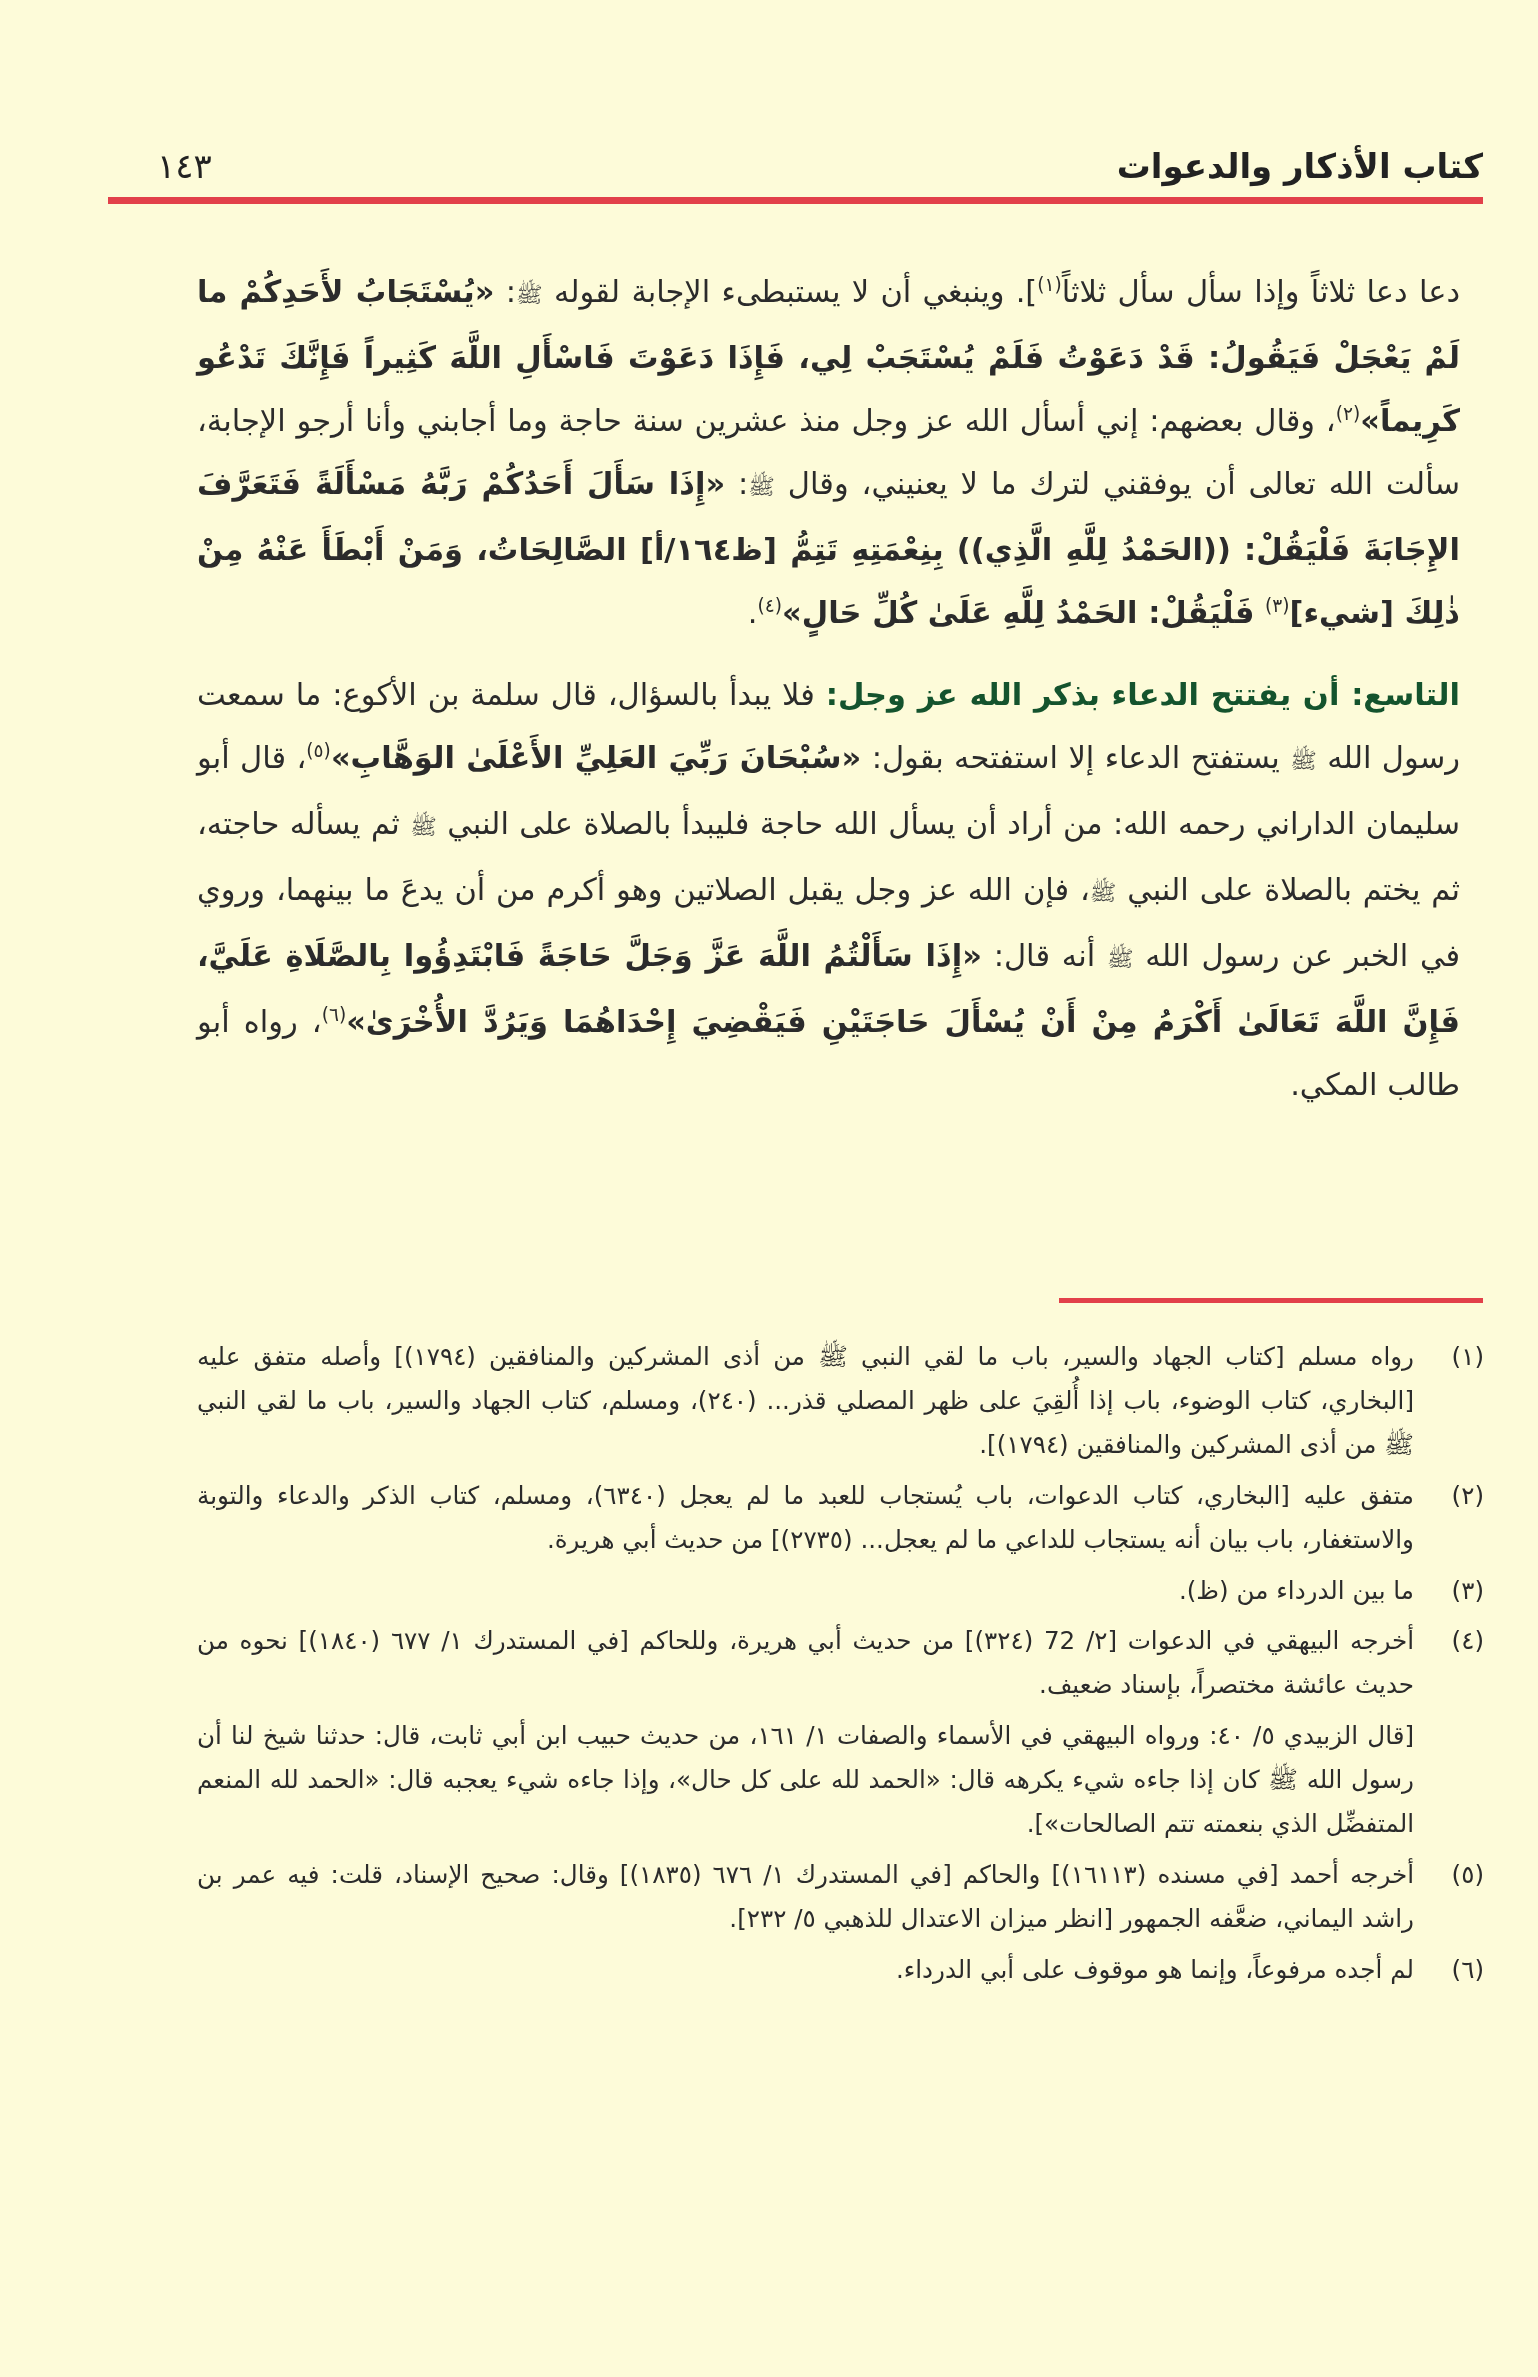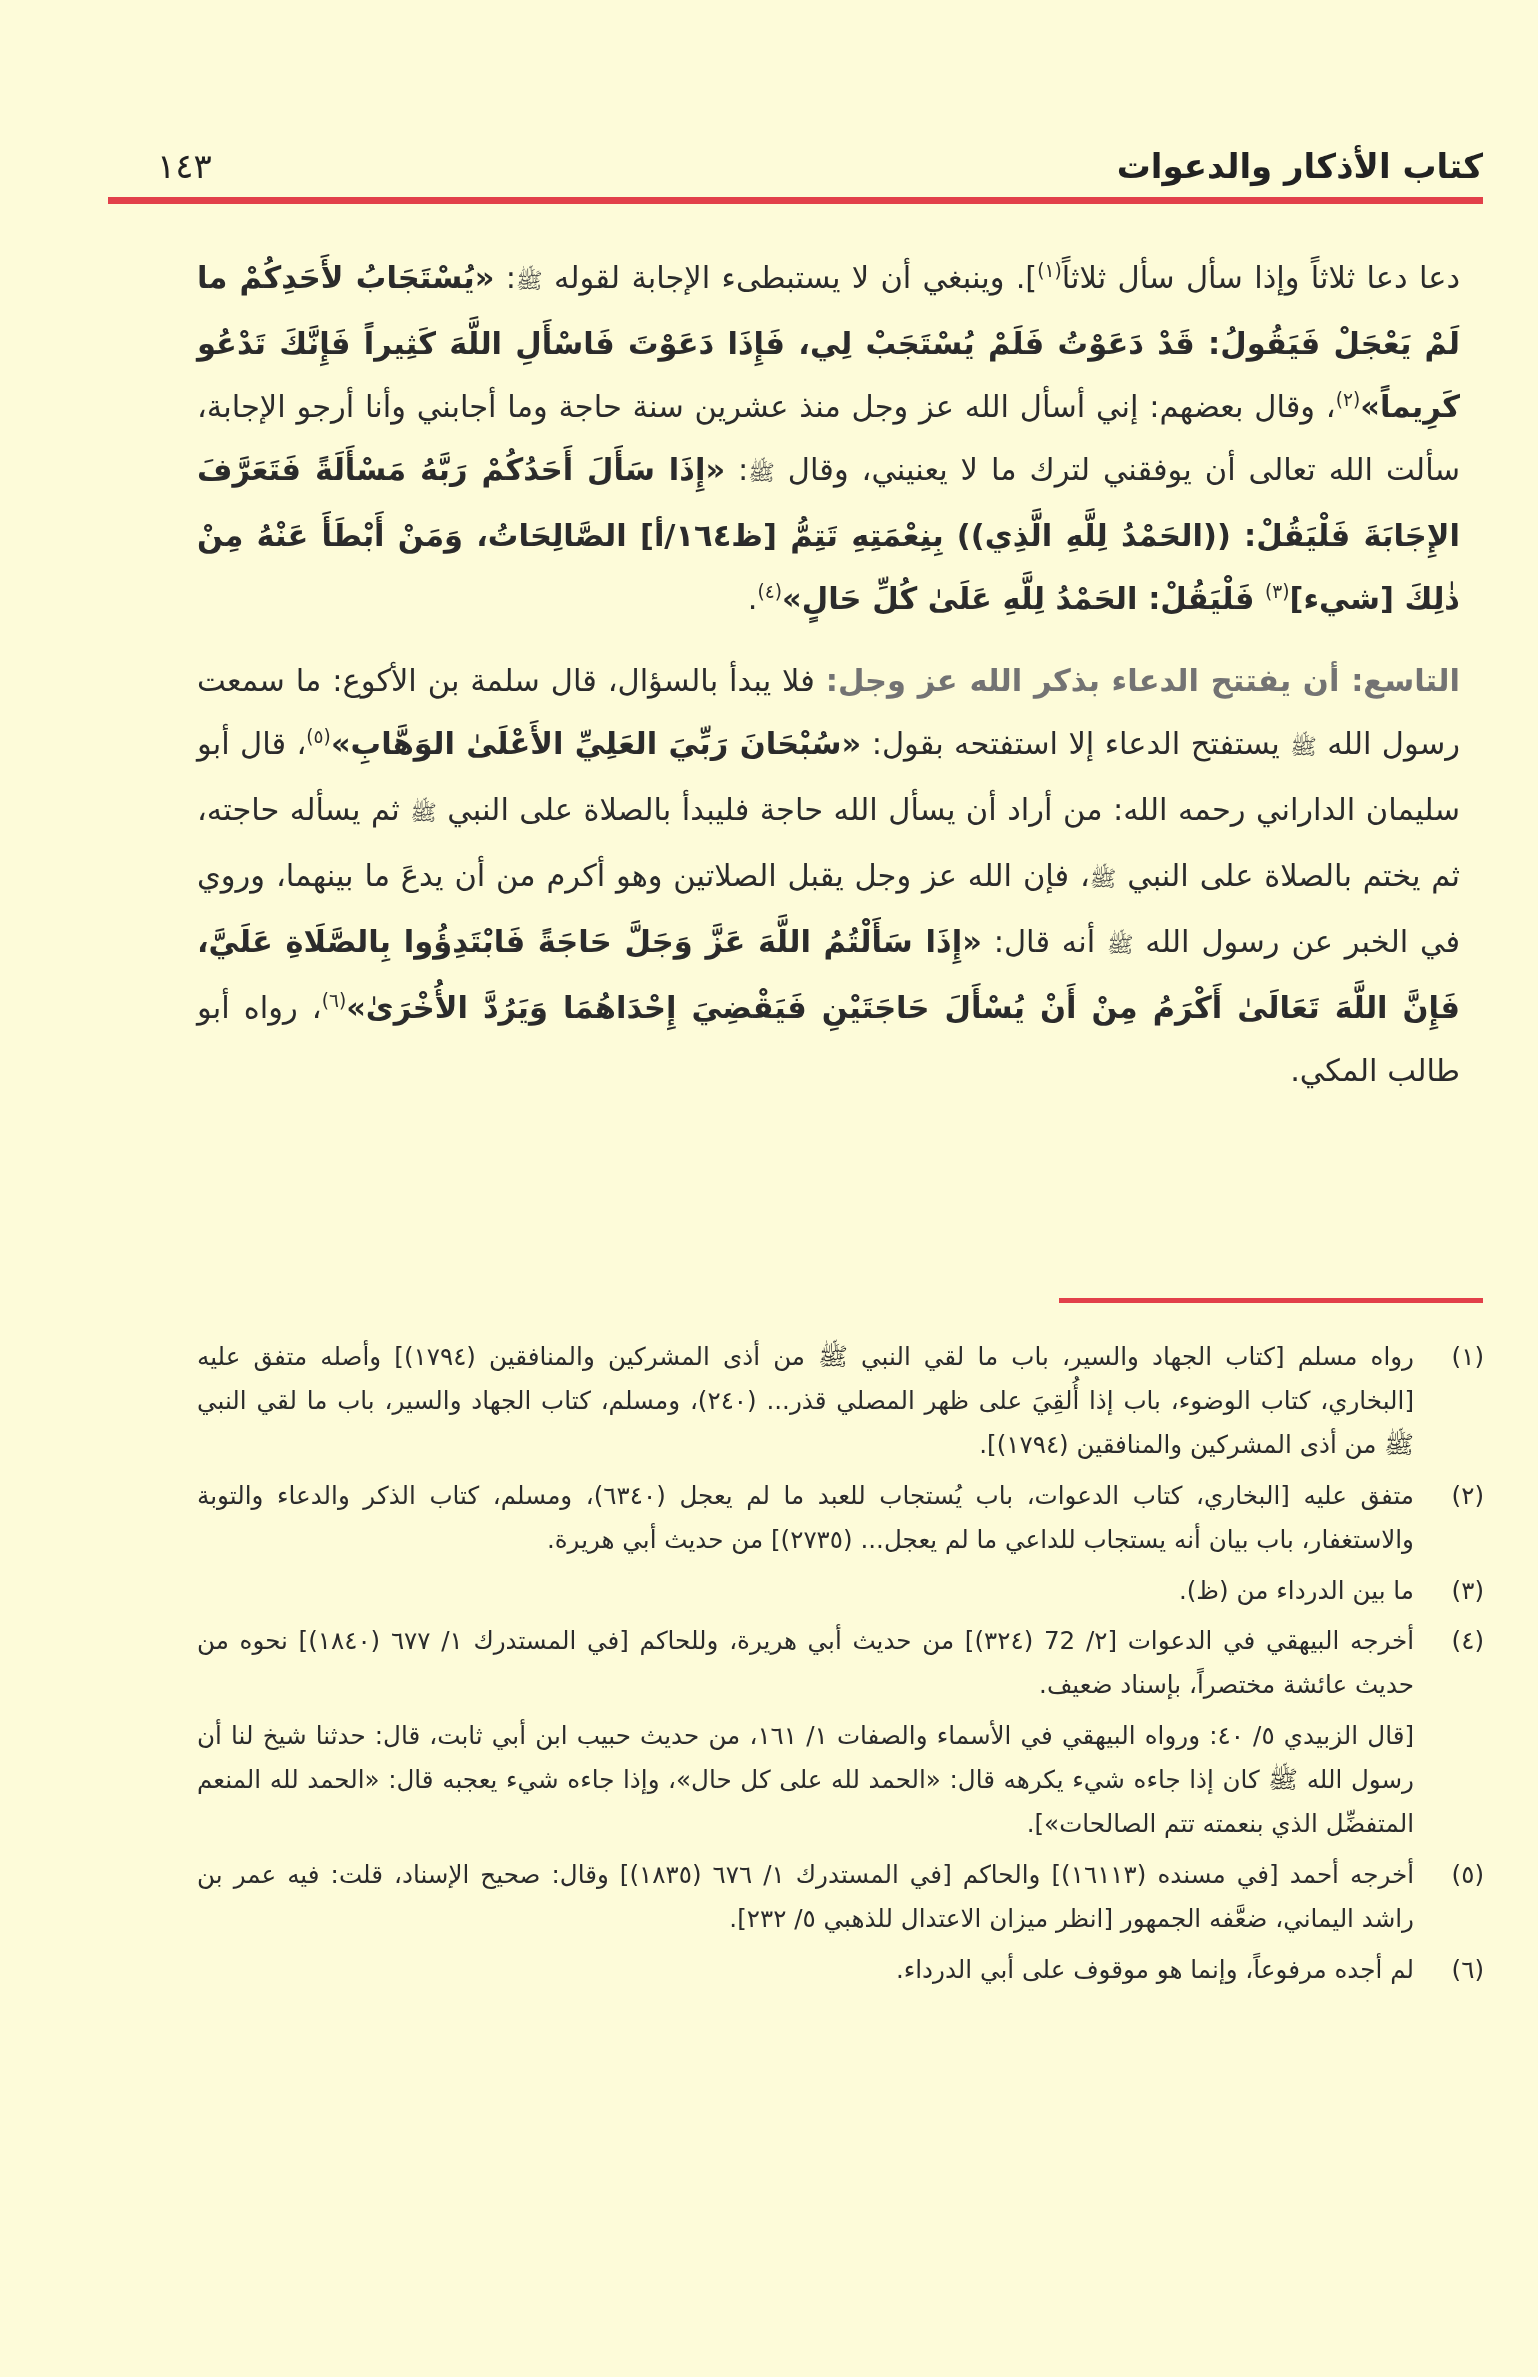--- a/index.html
+++ b/index.html
@@ -16,28 +16,28 @@
     position: absolute; top: 127px; left: 157px; width: 1326px; height: 59px;
     display: flex; justify-content: space-between; align-items: flex-end;
   }
   .header-title { font-size: 34px; font-weight: bold; color: #222; margin-top: 44px; }
   .header-page { font-size: 34px; font-weight: normal; color: #222; }
   .header-rule {
     position: absolute; top: 197px; left: 108px; width: 1375px; height: 6.8px;
     background: #e2404a;
   }
   .main {
-    position: absolute; top: 246px; left: 197px; width: 1263px;
+    position: absolute; top: 260px; left: 197px; width: 1263px;
     font-size: 30.5px; line-height: 63px; text-align: justify;
     text-align-last: right;
   }
   .main p { margin: 0; }
   .main .para2 { margin-top: 18.6px; }
   .quote { font-weight: bold; }
-  .red { color: #737373; font-weight: bold; }
+  .red { color: #14532d; font-weight: bold; }
   sup { font-size: 18.6px; line-height: 0; }
   .saw { font-size: 22px; color: #444; }
   .fn-rule {
     position: absolute; top: 1298px; right: 55px; width: 424px; height: 5.1px;
     background: #e2404a;
   }
   .footnotes {
     position: absolute; top: 1335px; left: 197px; width: 1287px;
     font-size: 24.6px; line-height: 44px;
   }

